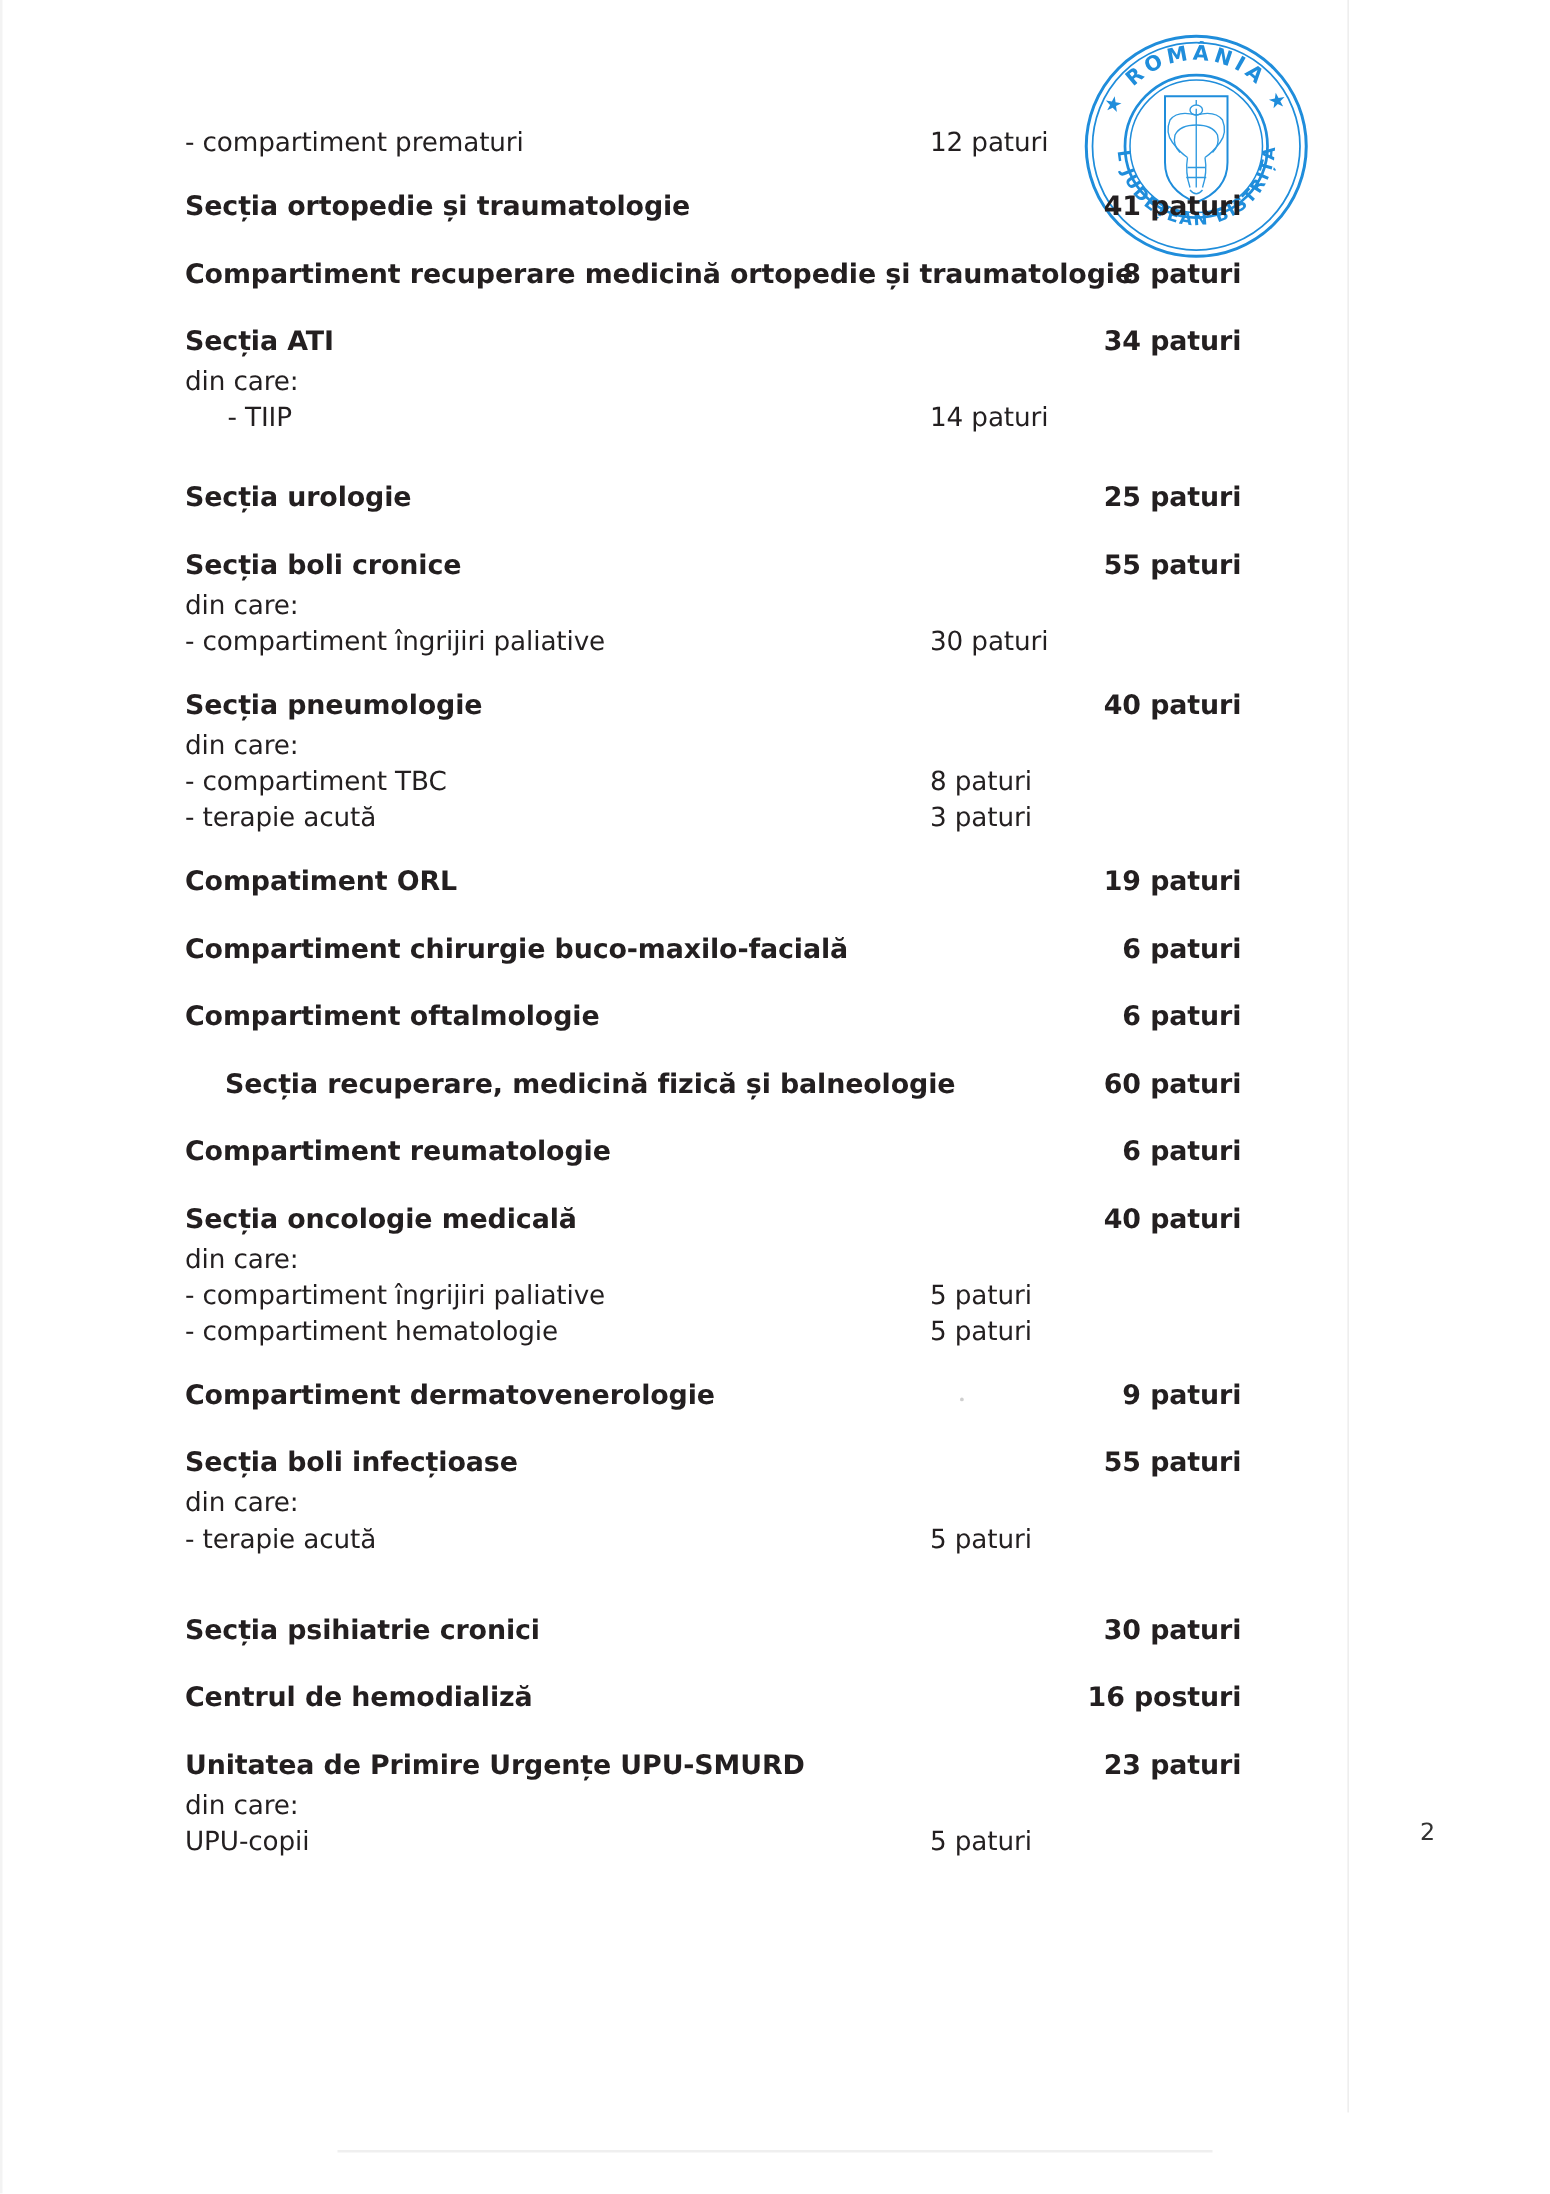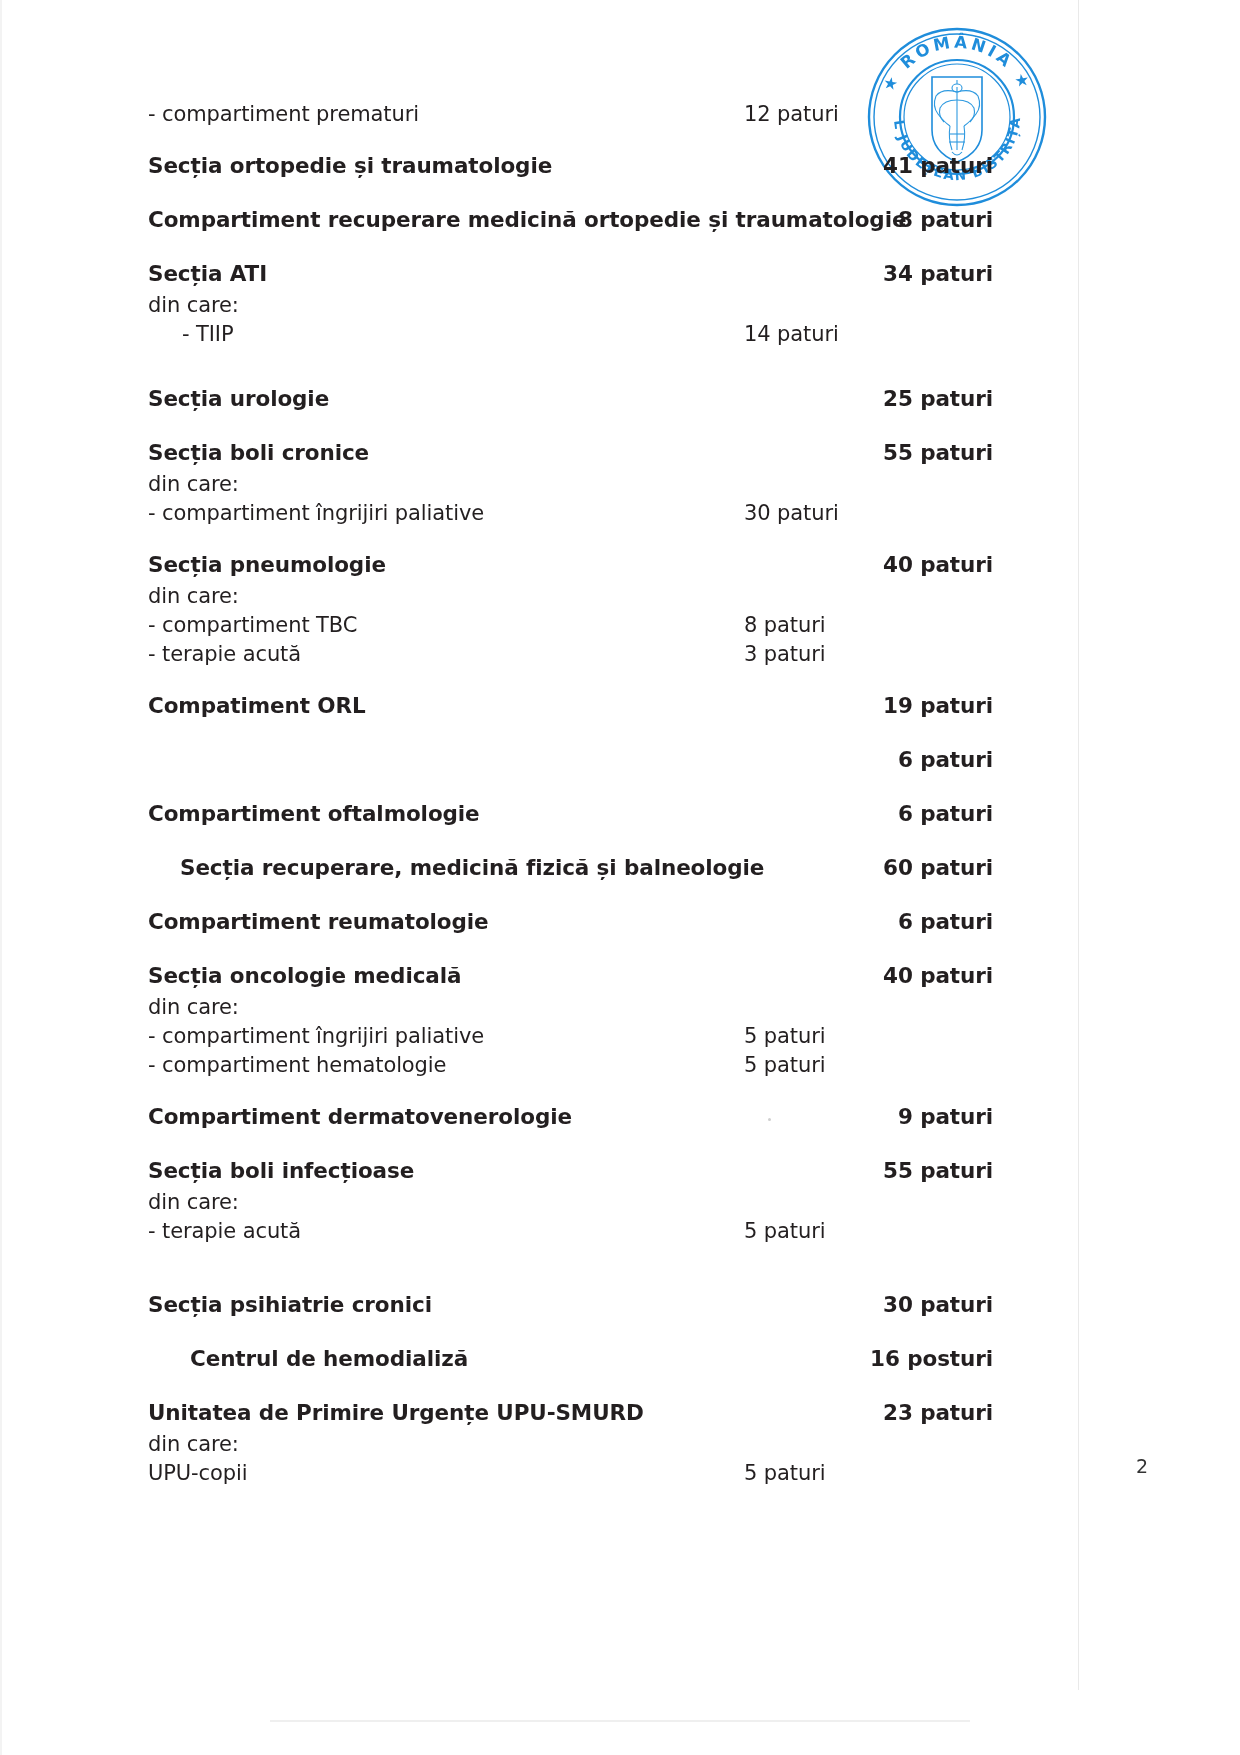--- a/index.html
+++ b/index.html
@@ -225,20 +225,21 @@
     <div class="spacer-md"></div>
 
     <div class="heading row-rel" style="height:32px;">
       <span>Compatiment ORL</span>
       <span class="val-right">19 paturi</span>
     </div>
 
     <div class="spacer-md"></div>
 
     <div class="heading row-rel" style="height:32px;">
+      <span>Compartiment chirurgie buco-maxilo-facială</span>
       <span class="val-right">6 paturi</span>
     </div>
 
     <div class="spacer-md"></div>
 
     <div class="heading row-rel" style="height:32px;">
       <span>Compartiment oftalmologie</span>
       <span class="val-right">6 paturi</span>
     </div>
 
@@ -297,21 +298,21 @@
 
     <div class="spacer-md"></div>
 
     <div class="heading row-rel" style="height:32px;">
       <span>Secția psihiatrie cronici</span>
       <span class="val-right">30 paturi</span>
     </div>
 
     <div class="spacer-md"></div>
 
-    <div class="heading row-rel" style="height:32px;margin-left:42px;">
+    <div class="heading row-rel" style="height:32px;">
       <span>Centrul de hemodializă</span>
       <span class="val-right">16 posturi</span>
     </div>
 
     <div class="spacer-md"></div>
 
     <div class="heading row-rel" style="height:32px;">
       <span>Unitatea de Primire Urgențe UPU-SMURD</span>
       <span class="val-right">23 paturi</span>
     </div>

